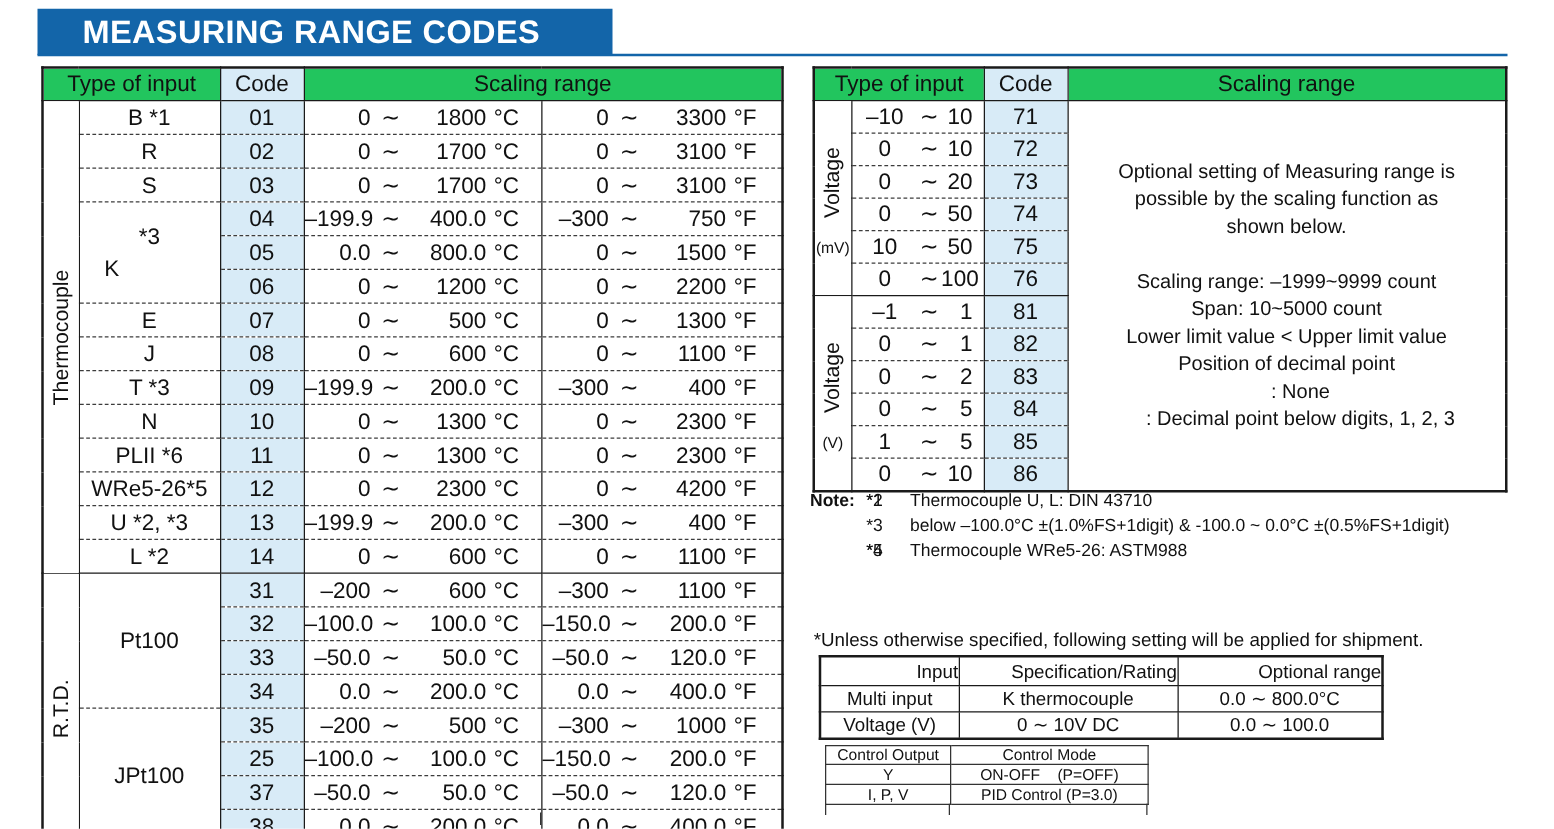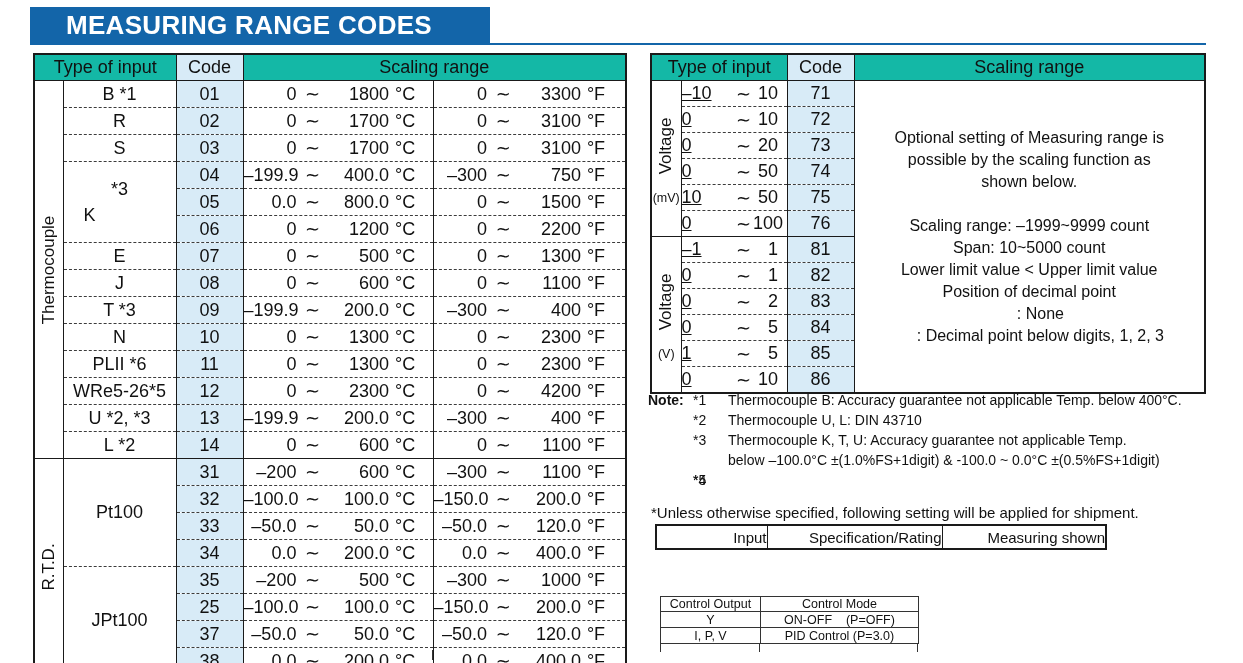--- a/index.html
+++ b/index.html
@@ -16,21 +16,21 @@
   .abs{position:absolute;}
 
   
   #title-bar{left:30px;top:7px;width:460px;height:37px;background:var(--blue);display:flex;align-items:center;}
   #title-bar span{color:#fff;font-size:26px;font-weight:bold;padding-left:36px;letter-spacing:.3px;white-space:nowrap;}
   #title-line{left:30px;top:43px;width:1176px;height:2px;background:var(--blue);}
 
   
   table.doc{border-collapse:collapse;table-layout:fixed;border:2px solid var(--bd);}
   table.doc th,table.doc td{padding:0;overflow:hidden;}
-  table.doc th{border:1px solid var(--bd);font-weight:normal;font-size:18px;height:25px;text-align:center;vertical-align:middle;background:#14b8a6;}
+  table.doc th{border:1px solid var(--bd);font-weight:normal;font-size:18px;height:25px;text-align:center;vertical-align:middle;background:#22c55e;}
   table.doc td{border-right:1px solid var(--bd);border-bottom:1px dashed var(--dash);font-size:18px;text-align:center;vertical-align:middle;background:#fff;}
   table.doc td.sbot{border-bottom:1px solid var(--bd);}
   .code-bg{background:var(--codebg) !important;}
 
   #left-table{left:33px;top:53px;}
   #left-table td{height:26px;}
   #right-table{left:650px;top:53px;}
   #right-table td{height:25px;}
 
   
@@ -44,21 +44,21 @@
   .knote{height:26px;line-height:26px;text-align:center;}
   .kmain{height:26px;line-height:26px;text-align:center;transform:translateX(-30px);}
 
   
   .rc{display:flex;align-items:center;height:26px;width:100%;}
   .rc .lo{width:28%;text-align:right;white-space:nowrap;}
   .rc .ti{width:17%;text-align:center;}
   .rc .hi{width:32%;text-align:right;white-space:nowrap;}
   .rc .un{width:23%;text-align:left;padding-left:6px;box-sizing:border-box;white-space:nowrap;}
   .rc2{display:flex;align-items:center;height:25px;width:100%;}
-  .rc2 .lo{width:50%;text-align:left;white-space:nowrap;text-decoration:underline;}
+  .rc2 .lo{width:50%;text-align:center;white-space:nowrap;}
   .rc2 .ti{width:18%;text-align:center;}
   .rc2 .hi{width:24%;text-align:right;white-space:nowrap;}
   .rc2 .sp{width:8%;}
 
   
   td.snote{vertical-align:top;text-align:left;padding:16px 4px 0 10px;}
   td.snote div{font-size:16px;height:22px;line-height:22px;white-space:nowrap;}
 
   
   #notes{left:648px;top:390px;width:596px;font-size:14px;line-height:20px;}
@@ -747,56 +747,65 @@
         </tr>
       </tbody>
     </table>
   </div>
 
 <div class="abs" id="notes">
   <span id="notes-label">Note:</span>
   <div id="notes-items">
       <div class="nitem">
         <span class="nmark">*1</span>
-        <div class="nline">Thermocouple B: Accuracy guarantee not applicable Temp. below 400°C.</div>
       </div>
       <div class="nitem">
         <span class="nmark">*2</span>
         <div class="nline">Thermocouple U, L: DIN 43710</div>
       </div>
       <div class="nitem">
         <span class="nmark">*3</span>
-        <div class="nline">Thermocouple K, T, U: Accuracy guarantee not applicable Temp.</div>
         <div class="nline">below –100.0°C ±(1.0%FS+1digit) &amp; -100.0 ~ 0.0°C ±(0.5%FS+1digit)</div>
       </div>
       <div class="nitem">
         <span class="nmark">*4</span>
       </div>
       <div class="nitem">
         <span class="nmark">*5</span>
+        <div class="nline">Thermocouple WRe5-26: ASTM988</div>
       </div>
     </div>
 </div>
 
 <div class="abs" id="ship-intro">*Unless otherwise specified, following setting will be applied for shipment.</div>
 <div class="abs" id="ship-table">
     <table>
       <colgroup>
         <col style="width: 111px;">
         <col style="width: 175px;">
         <col style="width: 164px;">
       </colgroup>
       <thead>
         <tr>
           <th>Input</th>
           <th>Specification/Rating</th>
-          <th>Measuring shown</th>
+          <th>Optional range</th>
         </tr>
       </thead>
       <tbody>
+        <tr>
+          <td>Multi input</td>
+          <td>K thermocouple</td>
+          <td>0.0 ∼ 800.0°C</td>
+        </tr>
+        <tr>
+          <td>Voltage (V)</td>
+          <td>0 ∼ 10V DC</td>
+          <td>0.0 ∼ 100.0</td>
+        </tr>
       </tbody>
     </table>
   </div>
 <div class="abs" id="ctrl-table">
     <table>
       <colgroup>
         <col style="width: 100px;">
         <col style="width: 158px;">
       </colgroup>
       <thead>

